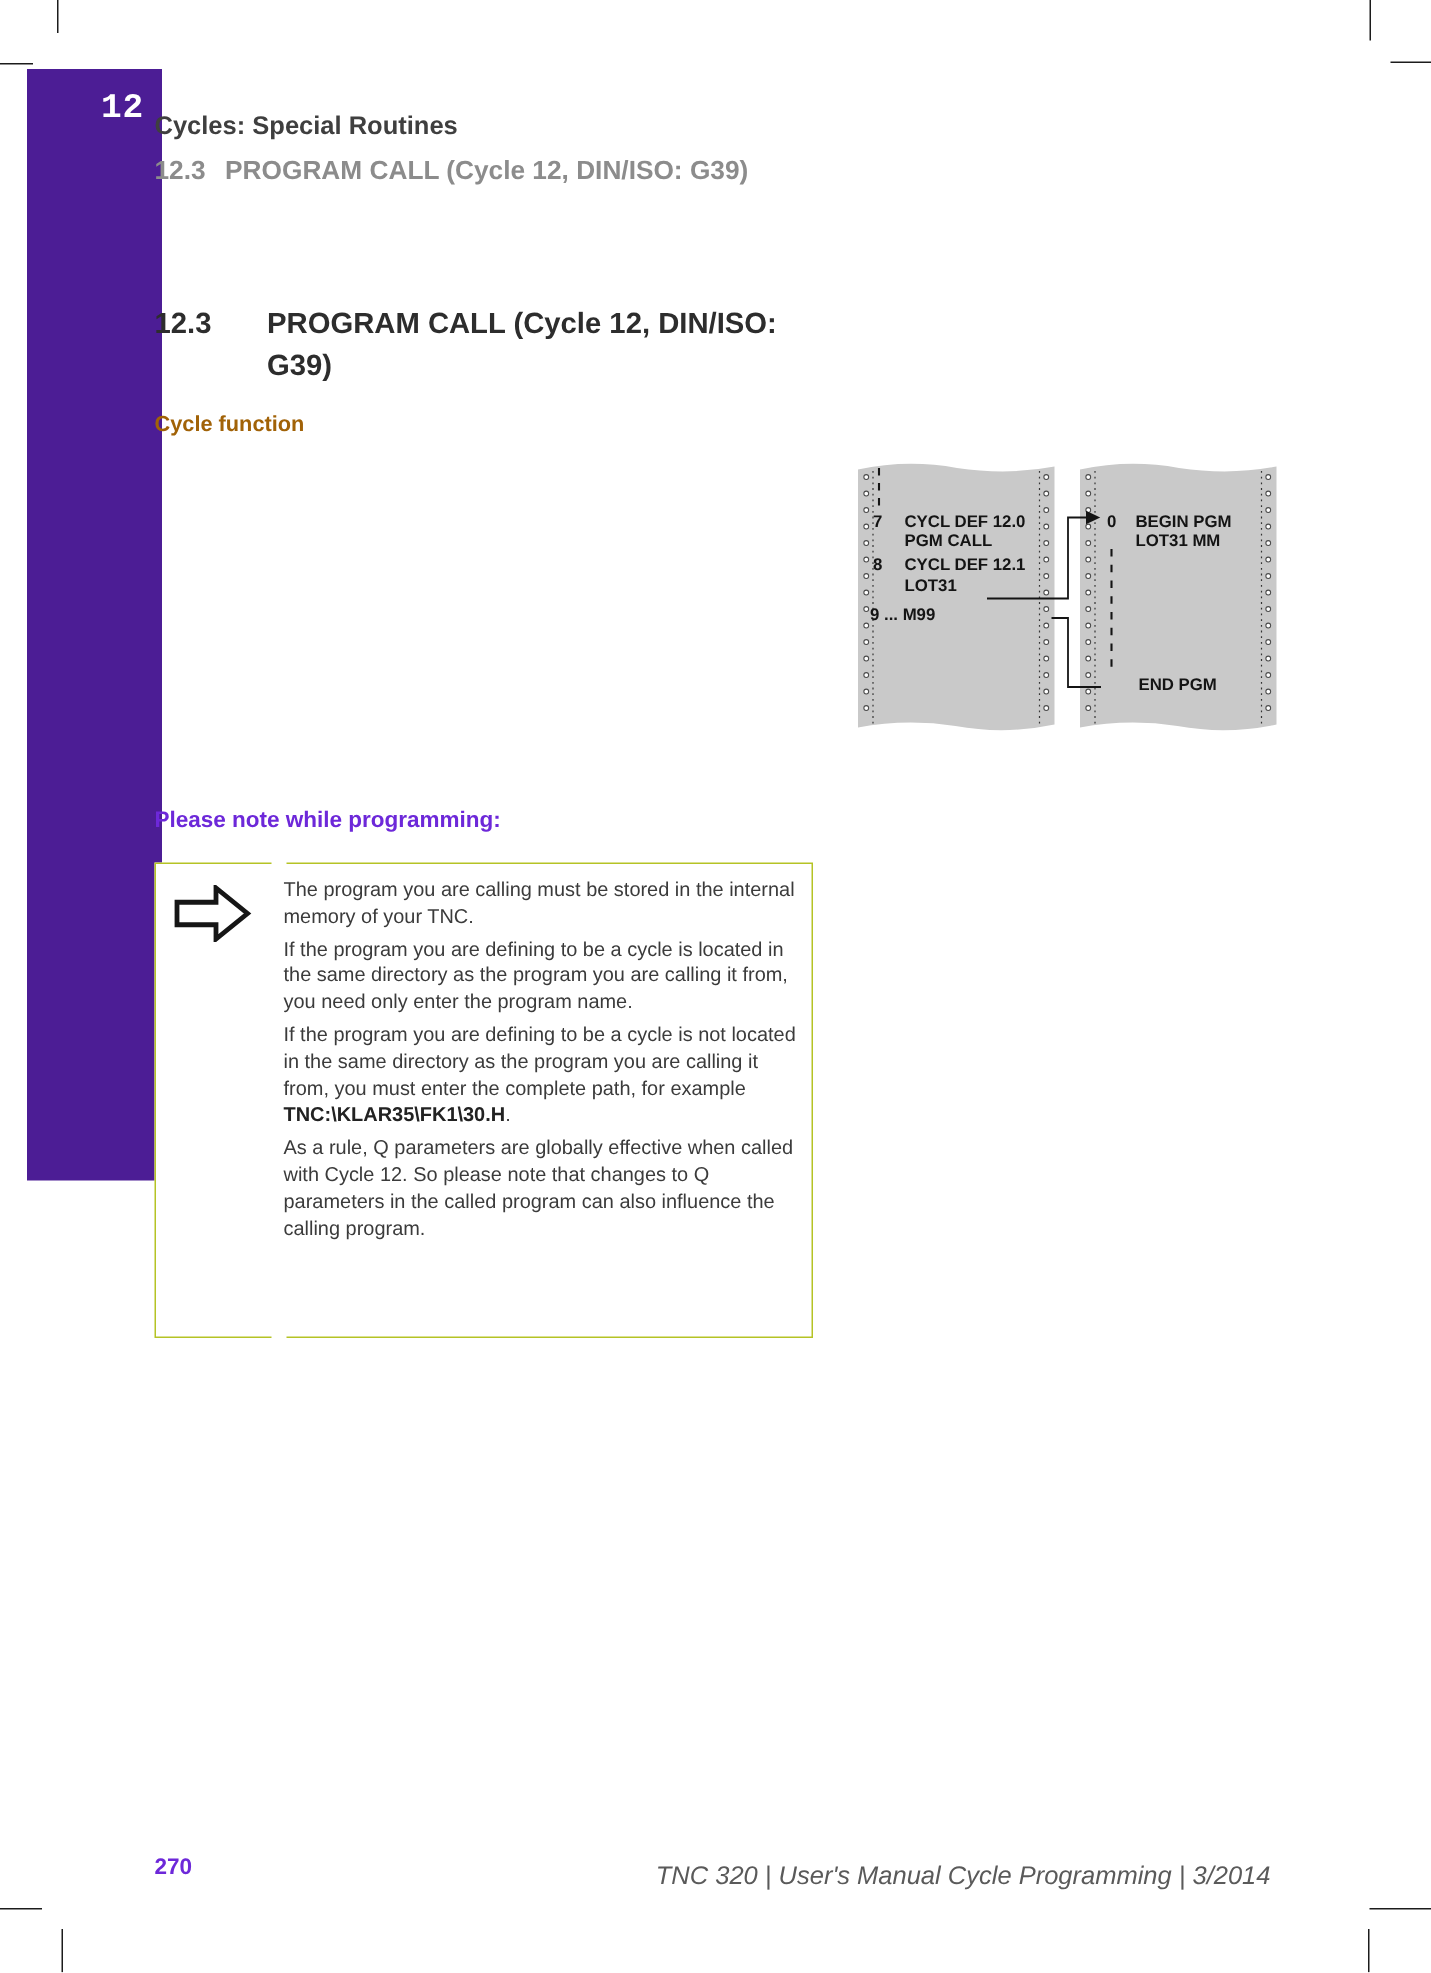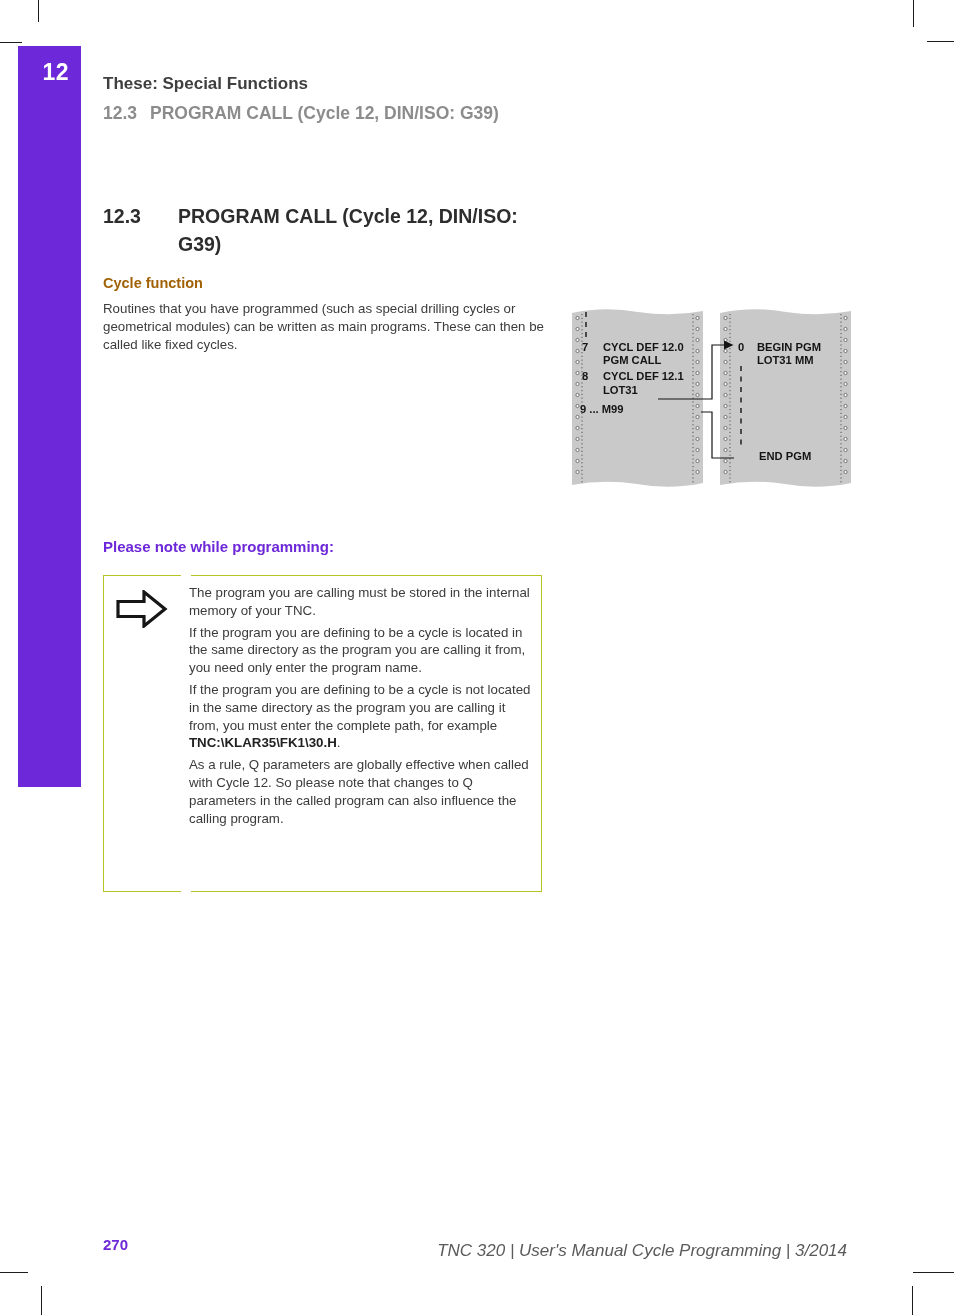--- a/index.html
+++ b/index.html
@@ -6,22 +6,23 @@
   .page {
     position:relative; width:954px; height:1315px; background:#ffffff;
     font-family:"Liberation Sans", sans-serif; overflow:hidden;
   }
 
   
   .crop { position:absolute; background:#1c1c1c; }
 
   
   .chapter-bar {
-    position:absolute; left:18px; top:46px; width:63px; height:741px;
-    background:#6d28d9;
+    position:absolute; left:18px; top:46px; width:90px; height:741px;
+    background:#4c1d95;
+    font-family:Liberation Mono, monospace;
   }
   .chapter-num {
     position:absolute; top:13px; right:12px;
     font-size:23px; font-weight:bold; color:#ffffff; letter-spacing:0.5px;
   }
 
   
   .hdr-title {
     position:absolute; left:103px; top:74px;
     font-size:17px; font-weight:bold; color:#3f3f3f;
@@ -90,33 +91,32 @@
   <div class="crop" style="left:927px; top:41px; width:27px; height:1px;"></div>
   <div class="crop" style="left:0; top:1272px; width:28px; height:1px;"></div>
   <div class="crop" style="left:41px; top:1286px; width:1px; height:29px;"></div>
   <div class="crop" style="left:913px; top:1272px; width:41px; height:1px;"></div>
   <div class="crop" style="left:912px; top:1286px; width:1px; height:29px;"></div>
 
   <div class="chapter-bar">
     <span class="chapter-num">12</span>
   </div>
 
-  <div class="hdr-title">These: Special Functions</div>
+  <div class="hdr-title">Cycles: Special Routines</div>
   <div class="hdr-sub">
     <span>12.3</span>
     <span>PROGRAM CALL (Cycle 12, DIN/ISO: G39)</span>
   </div>
 
   <div class="sec-heading">
     <div class="sec-num">12.3</div>
     <div class="sec-title">PROGRAM CALL (Cycle 12, DIN/ISO: G39)</div>
   </div>
 
   <div class="sub-heading">Cycle function</div>
-  <div class="body-par">Routines that you have programmed (such as special drilling cycles or geometrical modules) can be written as main programs. These can then be called like fixed cycles.</div>
 
   <svg class="diagram" width="300" height="200" viewBox="0 0 300 200">
     <g transform="translate(-560,-298)">
 
       <g>
         <path d="M572,313 Q605,306 638,312 Q672,317 703,311 L703,483 Q670,490 637,484 Q604,479 572,485 Z" fill="#c9c9c9"></path>
         <g fill="#ffffff" stroke="#4a4a4a" stroke-width="0.7">
           <circle cx="577.5" cy="318" r="1.6"></circle>
             <circle cx="577.5" cy="329" r="1.6"></circle>
             <circle cx="577.5" cy="340" r="1.6"></circle>

